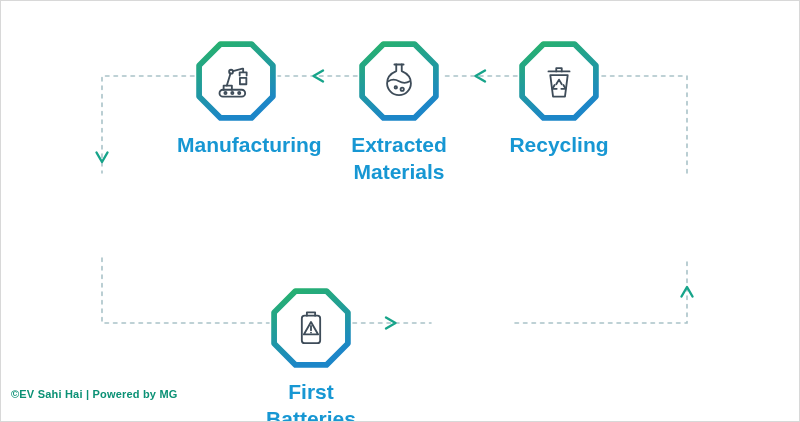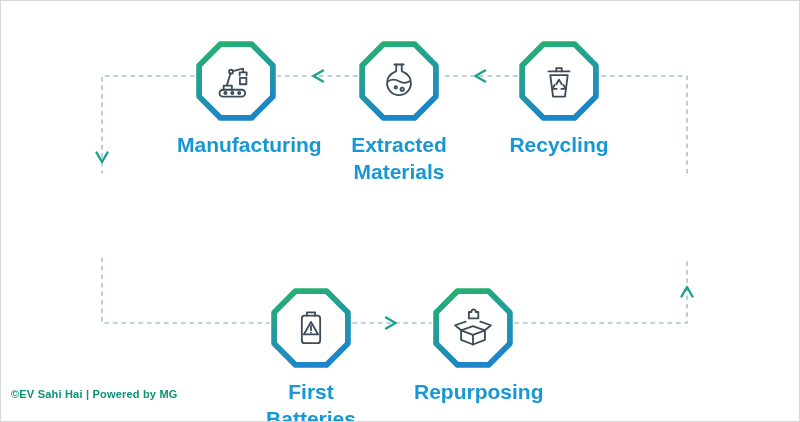--- a/index.html
+++ b/index.html
@@ -145,33 +145,15 @@
           <path d="M19.5 10.5 V7 H28.5 V10.5"></path>
           <path d="M24 17.5 L31.8 31 H16.2 Z"></path>
           <path d="M24 21.8 V26.4"></path>
           <circle cx="24" cy="29" r="1" fill="currentColor" stroke="none"></circle>
         </svg>
       </span>
     </div>
     <div class="label">First Batteries</div>
   </div>
 
-  <div class="node n-repurposing">
-    <div class="oct">
-      <svg class="shape" viewBox="0 0 100 100">
-        <path d="M31 5 H69 L95 31 V69 L69 95 H31 L5 69 V31 Z" fill="#ffffff" stroke="url(#octgrad)" stroke-width="7" stroke-linejoin="round"></path>
-      </svg>
-      <span class="icon">
-        <svg viewBox="0 0 48 48">
-          <path d="M11 26.5 L24 31.5 L37 26.5 V37 L24 42 L11 37 Z"></path>
-          <path d="M24 31.5 V42"></path>
-          <path d="M11 26.5 L24 22 L37 26.5"></path>
-          <path d="M11 26.5 L4.5 21 L16 17"></path>
-          <path d="M37 26.5 L43.5 21 L32 17"></path>
-          <path d="M19.5 13.5 V6.5 H22.4 A2.3 2.3 0 1 1 26.9 6.5 H29.8 V13.5 Z"></path>
-        </svg>
-      </span>
-    </div>
-    <div class="label">Repurposing</div>
-  </div>
 
   <div class="footer">©EV Sahi Hai | Powered by MG</div>
 </div>
 
 </body></html>

